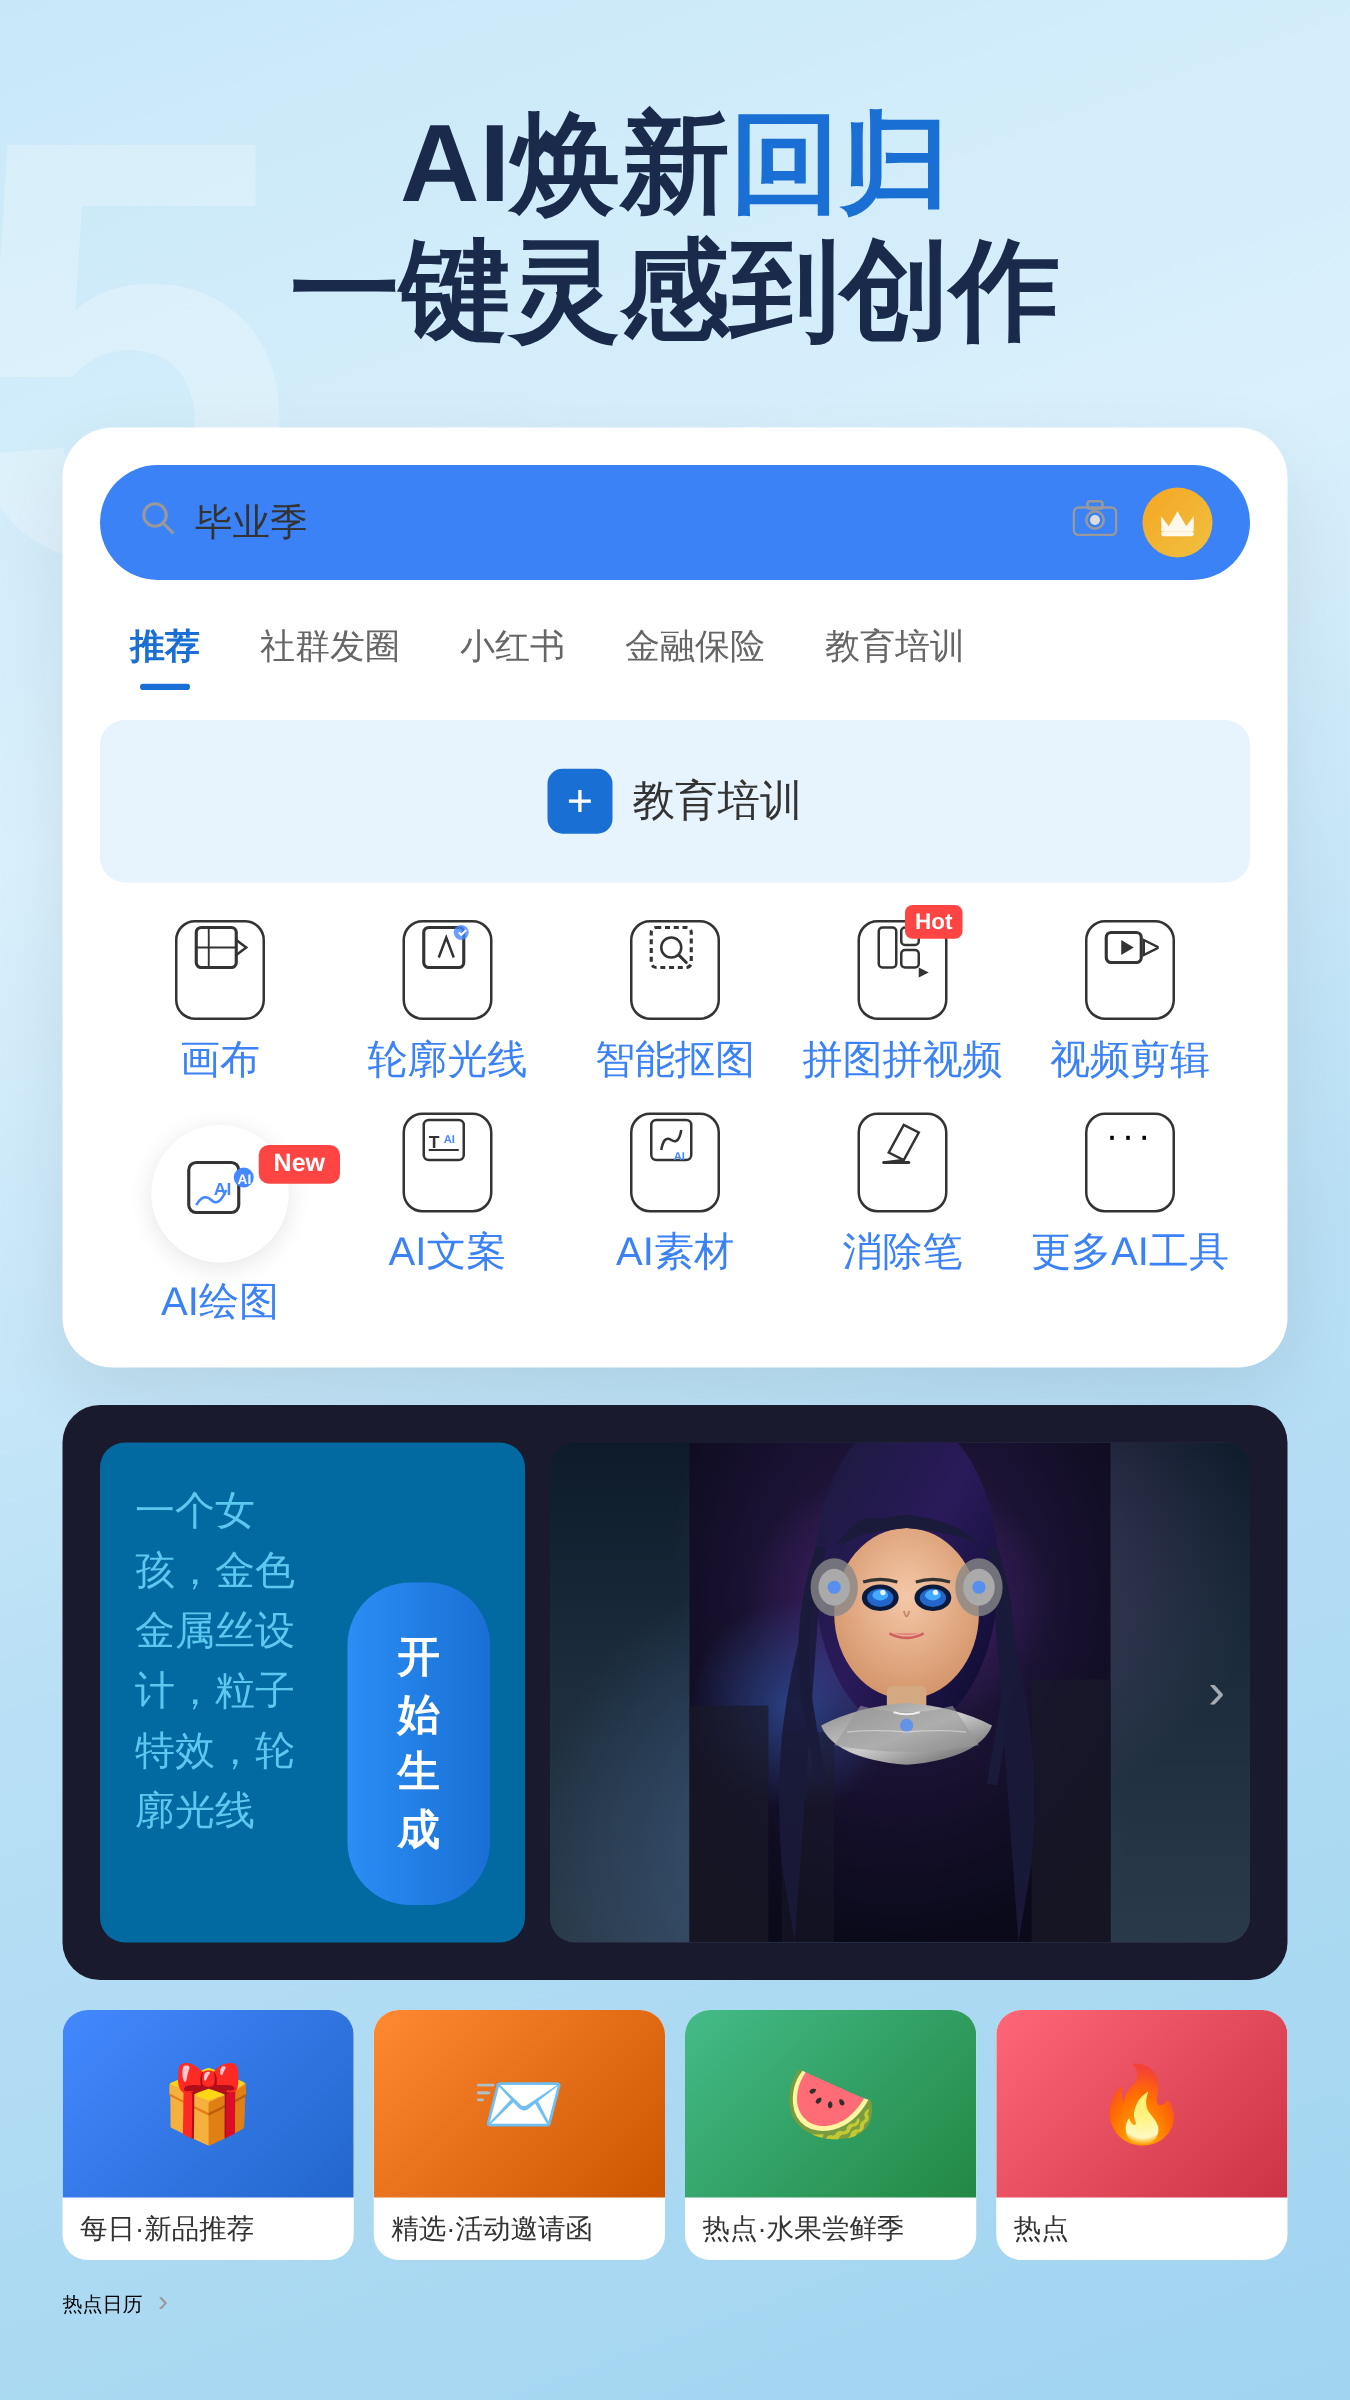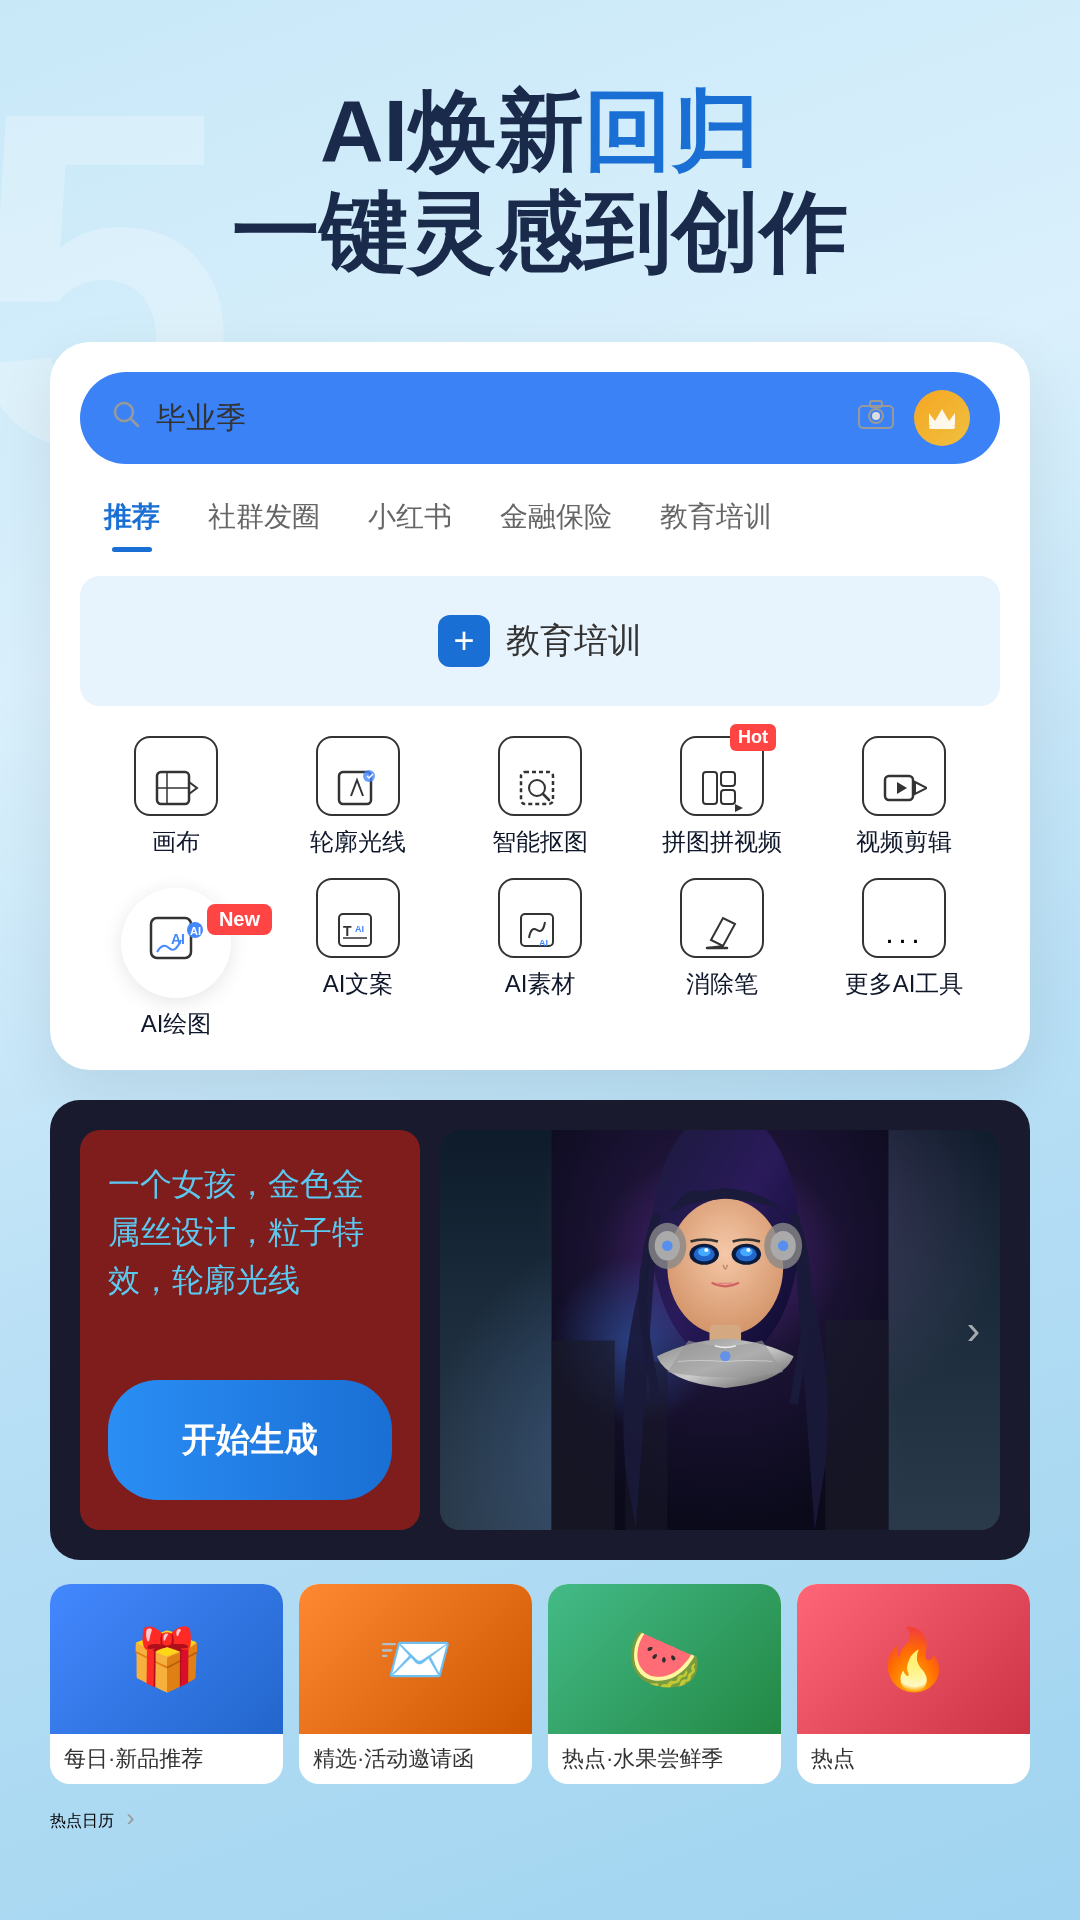--- a/index.html
+++ b/index.html
@@ -159,33 +159,33 @@
     }
     .tool-item {
       display: flex;
       flex-direction: column;
       align-items: center;
       gap: 10px;
       cursor: pointer;
       position: relative;
     }
     .tool-icon-box {
-      width: 84px;
+      width: 72px;
       height: 80px;
       border: 2.5px solid #333;
       border-radius: 16px;
       display: flex;
-      align-items: flex-end;
+      align-items: flex-start;
       justify-content: center;
       font-size: 32px;
       position: relative;
     }
     .tool-label {
-      font-size: 24px;
-      color: #0f172a;
+      font-size: 32px;
+      color: #3b82f6;
       text-align: right;
     }
     .hot-badge {
       position: absolute;
       top: -14px;
       right: -14px;
       background: #ff4444;
       color: white;
       font-size: 18px;
       font-weight: 700;
@@ -227,25 +227,24 @@
       background: #1a1a2e;
       border-radius: 30px;
       padding: 30px;
       display: flex;
       gap: 20px;
       position: relative;
       z-index: 2;
     }
     .ai-prompt-area {
       flex: 0 0 340px;
-      background: #7f1d1d;
+      background: #0369a1;
       border-radius: 20px;
       padding: 30px 28px;
       display: flex;
-      flex-direction: column;
       gap: 20px;
     }
     .ai-prompt-text {
       font-size: 32px;
       color: #5bc8f0;
       line-height: 1.5;
       font-weight: 500;
     }
     .ai-generate-btn {
       background: linear-gradient(90deg, #2a8ef5, #1a6fd4);

